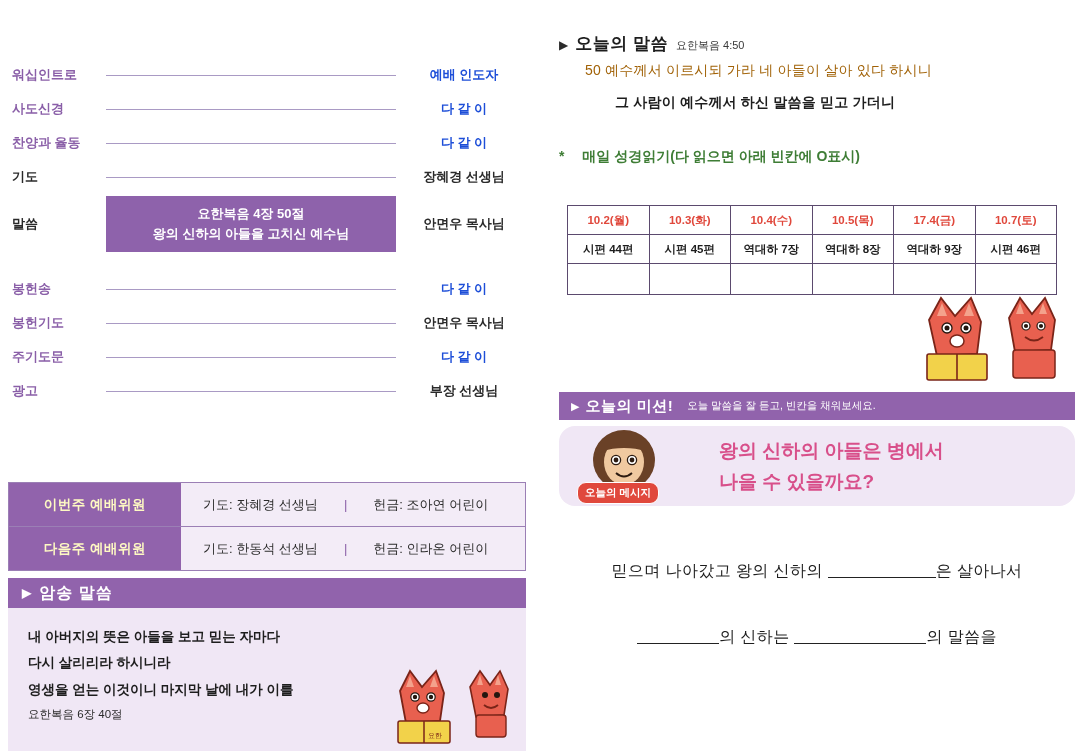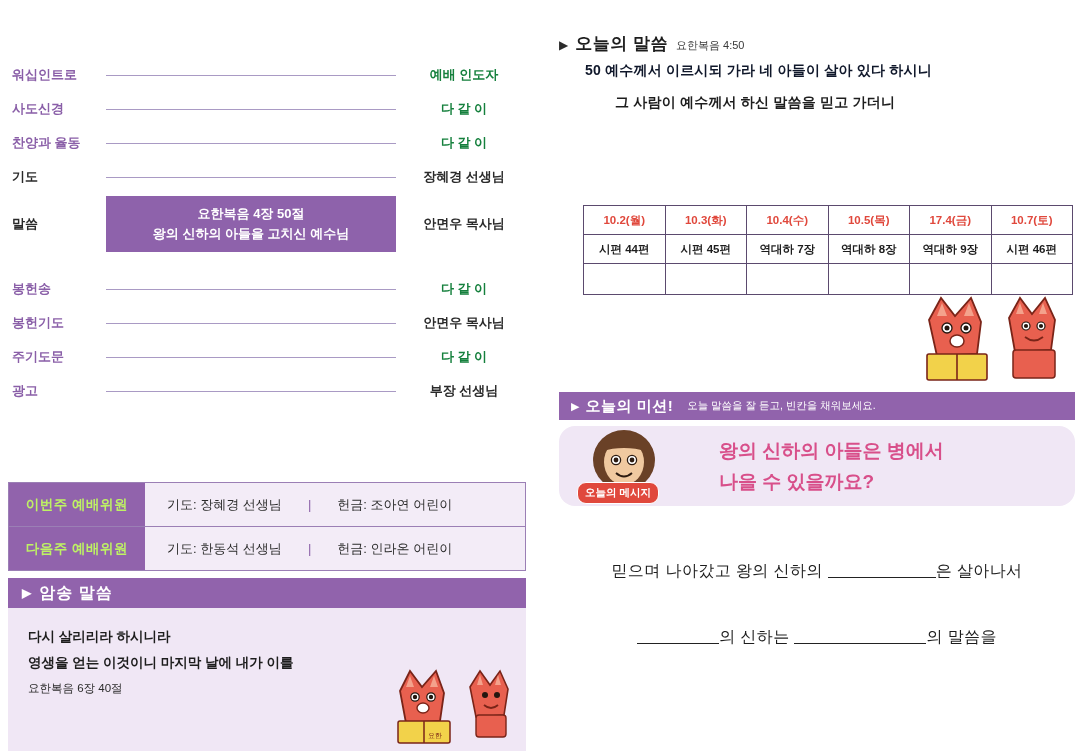--- a/index.html
+++ b/index.html
@@ -85,21 +85,21 @@
   .dotline {
     width: 100%;
     border-bottom: 1px solid #a99ac4;
     height: 1px;
   }
   .order-person {
     width: 124px;
     font-size: 13px;
     font-weight: bold;
     text-align: center;
-    color: #15803d;
+    color: #1d4ed8;
   }
   .order-person.dark {
     color: #2a2a2a;
   }
   .spacer-row {
     height: 18px;
   }
 
   .sermon-box {
     background: #8e62ab;
@@ -126,23 +126,23 @@
   }
   .committee-row {
     display: flex;
     height: 43px;
     border-bottom: 1px solid #9b7fb5;
   }
   .committee-row:last-child {
     border-bottom: none;
   }
   .committee-head {
-    width: 136px;
+    width: 172px;
     background: #9163ac;
-    color: #bef264;
+    color: #fef9c3;
     font-size: 13.5px;
     font-weight: bold;
     display: flex;
     align-items: center;
     justify-content: center;
     letter-spacing: 0.5px;
   }
   .committee-body {
     flex: 1;
     background: #f3ecf7;
@@ -234,22 +234,22 @@
     margin-left: 8px;
     text-align: center;
   }
 
   .verse-1 {
     position: absolute;
     left: 40px;
     top: 62px;
     width: 490px;
     font-size: 14px;
-    font-weight: bold;
-    color: #0f172a;
+    font-weight: normal;
+    color: #a16207;
     letter-spacing: 0.2px;
   }
   .verse-2 {
     position: absolute;
     left: 70px;
     top: 94px;
     width: 470px;
     font-size: 14px;
     font-weight: bold;
     color: #1d1d1d;
@@ -264,21 +264,21 @@
     font-weight: bold;
     color: #3e7d35;
   }
   .bible-read-head .star {
     color: #3e7d35;
     margin-right: 14px;
   }
 
   .read-table {
     position: absolute;
-    left: 38px;
+    left: 22px;
     top: 205px;
     width: 490px;
     border-collapse: collapse;
     table-layout: fixed;
   }
   .read-table td {
     border: 1px solid #5b4a6e;
     height: 28px;
     text-align: center;
     font-size: 11.5px;
@@ -499,20 +499,21 @@
           <span>인라온 어린이</span>
         </div>
       </div>
     </div>
 
     <div class="memory-header">
       <span class="tri">▶</span>
       <span>암송 말씀</span>
     </div>
     <div class="memory-body">
+      <div class="memory-line">내 아버지의 뜻은 아들을 보고 믿는 자마다</div>
       <div class="memory-line">다시 살리리라 하시니라</div>
       <div class="memory-line">영생을 얻는 이것이니 마지막 날에 내가 이를</div>
       <div class="memory-ref">요한복음 6장 40절</div>
 
       <div class="fox-wrap" style="right:14px; bottom:2px;">
         <svg width="120" height="78" viewBox="0 0 120 78">
 
           <polygon points="78,20 88,4 98,18 108,4 116,22 112,48 84,50" fill="#e8604f" stroke="#7a2418" stroke-width="1.6"></polygon>
           <polygon points="88,8 91,18 85,18" fill="#f4a28c"></polygon>
           <polygon points="106,8 109,18 103,18" fill="#f4a28c"></polygon>
@@ -541,20 +542,24 @@
 
     <div class="today-word-head">
       <span class="tri">▶</span>
       <span class="t">오늘의 말씀</span>
       <span class="ref">요한복음 4:50</span>
     </div>
 
     <div class="verse-1">50 예수께서 이르시되 가라 네 아들이 살아 있다 하시니</div>
     <div class="verse-2">그 사람이 예수께서 하신 말씀을 믿고 가더니</div>
 
+    <div class="bible-read-head">
+      <span class="star">*</span>
+      <span>매일 성경읽기(다 읽으면 아래 빈칸에 O표시)</span>
+    </div>
 
     <table class="read-table">
       <tbody>
           <tr class="head">
         <td>10.2(월)</td>
         <td>10.3(화)</td>
         <td>10.4(수)</td>
         <td>10.5(목)</td>
         <td>17.4(금)</td>
         <td>10.7(토)</td>

